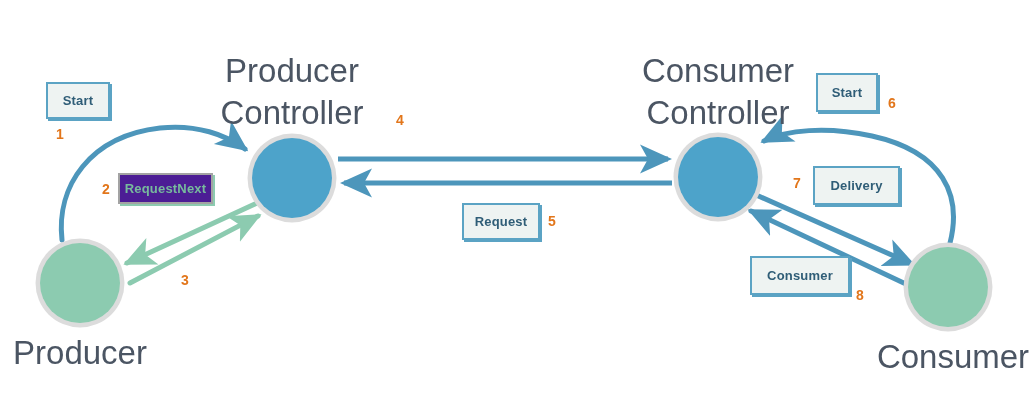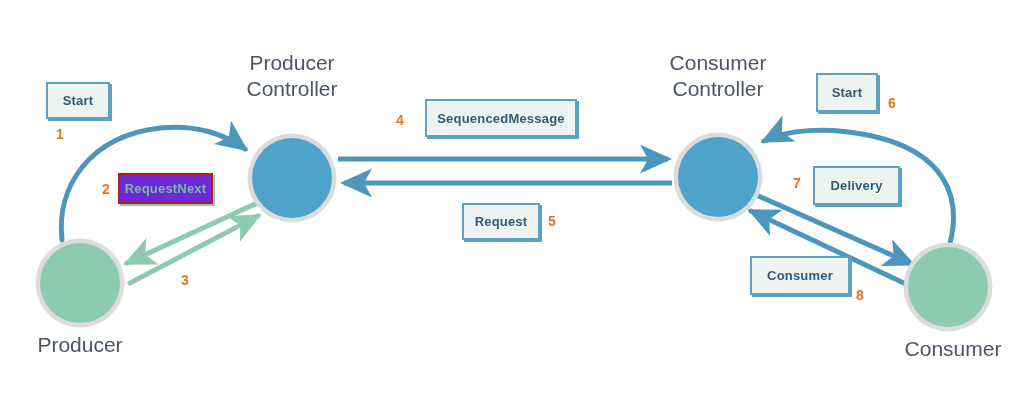--- a/index.html
+++ b/index.html
@@ -20,21 +20,21 @@
   #diagram-svg {
     position: absolute;
     left: 0;
     top: 0;
     width: 1036px;
     height: 405px;
   }
   .node-label {
     position: absolute;
     color: #4b5563;
-    font-size: 21px;
+    font-size: 33px;
     font-weight: 400;
     line-height: 1.26;
     text-align: center;
     white-space: nowrap;
     font-family: "Liberation Sans", sans-serif;
   }
   .msg-box {
     position: absolute;
     box-sizing: border-box;
     display: flex;
@@ -45,22 +45,22 @@
     letter-spacing: 0.2px;
     font-family: "Liberation Sans", sans-serif;
   }
   .msg-box.blue {
     background: #eef3f2;
     border: 2px solid #5ba3c4;
     color: #2f5d77;
     box-shadow: 2px 2px 0 0 #5ba3c4;
   }
   .msg-box.green {
-    background: #6d28d9;
-    border: 2px solid #b91c1c;
+    background: #4c1d95;
+    border: 2px solid #a3a3a3;
     color: #77ba9d;
     box-shadow: 2px 2px 0 0 #8ccbb0;
   }
   .step-num {
     position: absolute;
     color: #e2761b;
     font-size: 14px;
     font-weight: bold;
     font-family: "Liberation Sans", sans-serif;
   }
@@ -135,21 +135,20 @@
 
   <div class="node-label" style="left:853px; top:336px; width:200px;">
     <div>Consumer</div>
   </div>
 
   <div class="msg-box blue" style="left:46px; top:82px; width:64px; height:37px;">Start</div>
 
   <div class="msg-box green" style="left:118px; top:173px; width:95px; height:31px;">RequestNext</div>
 
 
-  <div class="msg-box blue" style="left:425px; top:99px; width:152px; height:38px;">SequencedMessage</div>
 
   <div class="msg-box blue" style="left:450px; top:203px; width:78px; height:37px;margin-left:12px;">Request</div>
 
   <div class="msg-box blue" style="left:816px; top:73px; width:62px; height:39px;">Start</div>
 
   <div class="msg-box blue" style="left:813px; top:166px; width:87px; height:39px;">Delivery</div>
 
   <div class="msg-box blue" style="left:750px; top:256px; width:100px; height:39px;">Consumer</div>
 
   <div class="step-num" style="left:56px; top:126px;">1</div>

